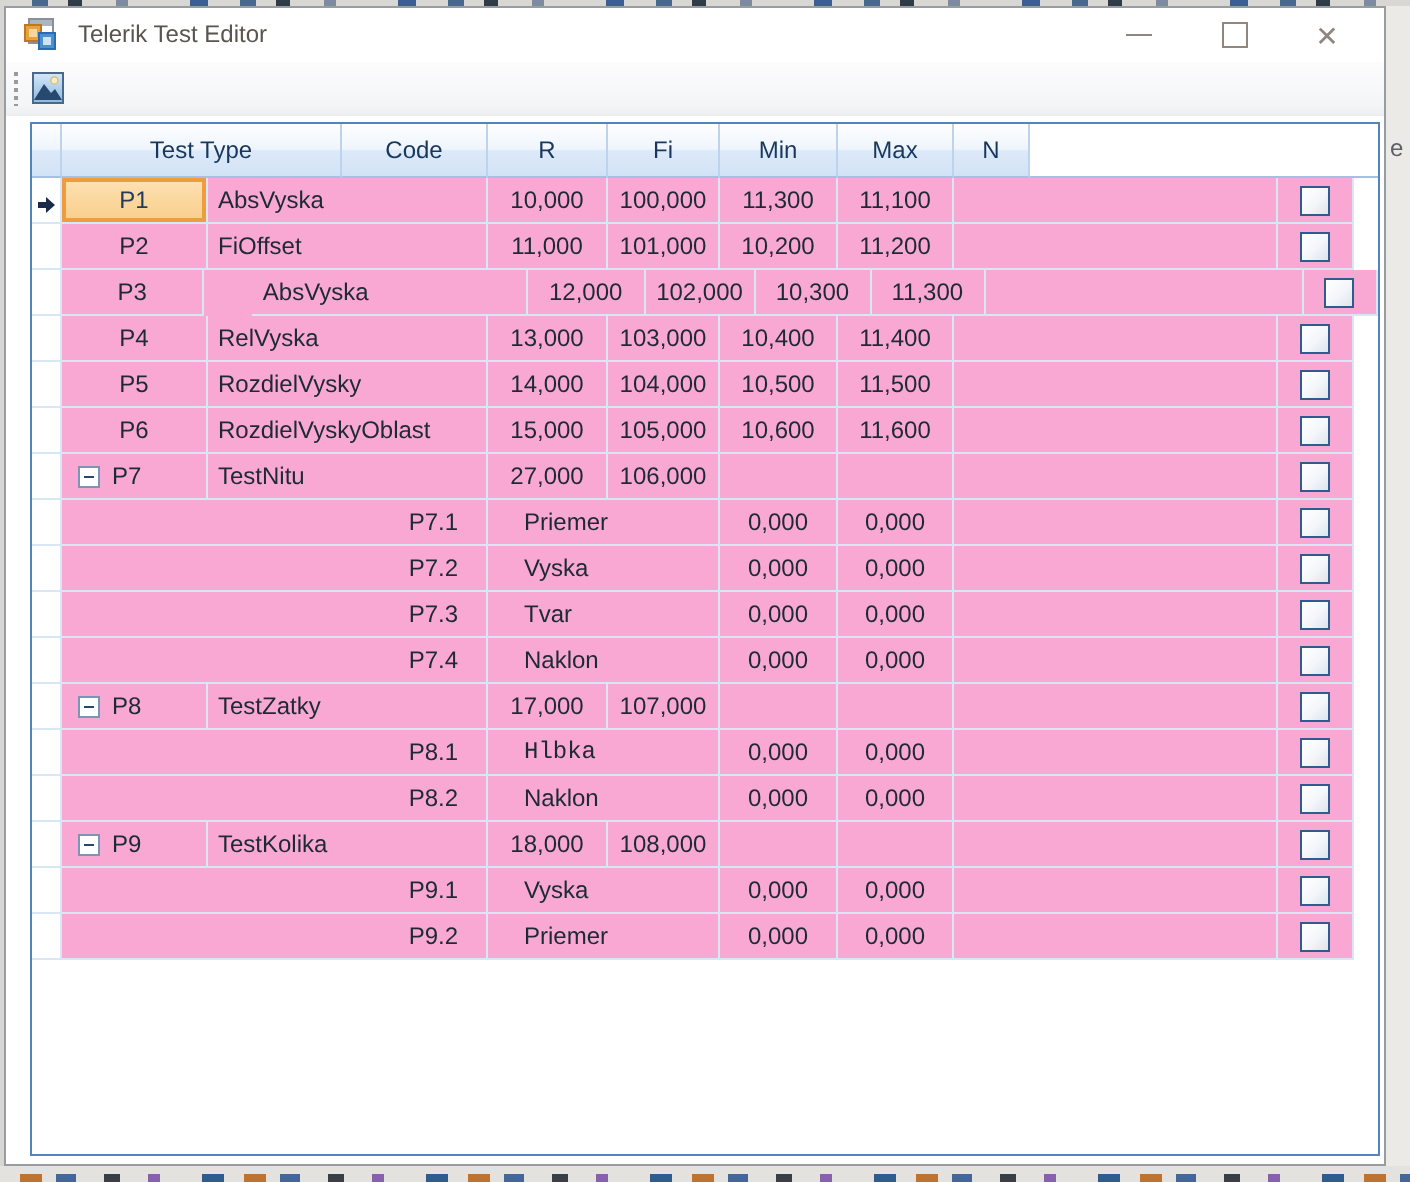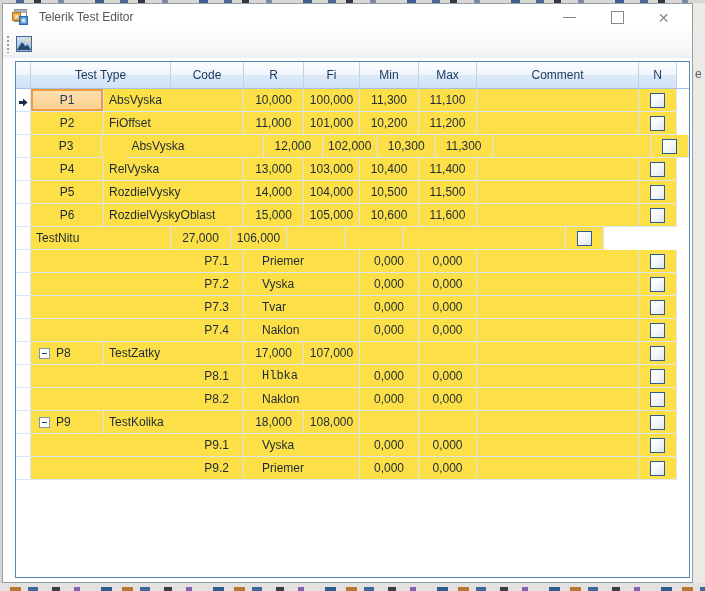--- a/index.html
+++ b/index.html
@@ -37,21 +37,21 @@
   .tool-btn{position:absolute;left:10px;top:3px;width:22px;height:22px;border:none;background:transparent;padding:2px;cursor:default;}
 
   
   .grid{position:absolute;left:12px;top:57px;width:675px;height:517px;background:#fff;
     border:1px solid #5583bc;box-sizing:border-box;overflow:hidden;}
   .ghead{display:flex;height:27px;}
   .hcell{box-sizing:border-box;height:27px;display:flex;align-items:center;justify-content:center;
     font-size:12px;color:#17375e;border-right:1px solid #bdd2ec;border-bottom:1px solid #a6c0e2;
     background:linear-gradient(180deg,#fdfeff 0%,#eff5fc 48%,#dce9f8 52%,#d2e2f6 100%);}
   .hfill{flex:1;background:#fff;border-bottom:1px solid #a6c0e2;box-sizing:border-box;}
-  .grow{display:flex;height:23px;background:#fde047;}
+  .grow{display:flex;height:23px;background:#f9a8d4;}
   .c{box-sizing:border-box;height:23px;display:flex;align-items:center;justify-content:center;
     font-size:12px;color:#1d2936;border-right:1px solid #d9e6f5;border-bottom:1px solid #d9e6f5;
     white-space:nowrap;overflow:hidden;}
   .c.left{justify-content:flex-start;padding-left:5px;}
   .c.childtype{justify-content:flex-start;padding-left:18px;}
   .c.childcode{justify-content:flex-end;padding-right:14px;}
   .c.fill{flex:1;border-right:none;border-bottom:none;background:#fff;}
   .c.rowhdr{background:#fff;position:relative;}
   .cell-selected{background:linear-gradient(180deg,#fce3b5 0%,#fbd69c 55%,#f9ce8c 100%);
     box-shadow:inset 0 0 0 2px #ee9c3d;color:#233b5e;}
@@ -124,21 +124,20 @@
 
     <div class="grid">
       <div class="ghead" id="grid-head">
           <div class="hcell" style="width: 15px;"></div>
           <div class="hcell" style="width: 140px;">Test Type</div>
           <div class="hcell" style="width: 73px;">Code</div>
           <div class="hcell" style="width: 60px;">R</div>
           <div class="hcell" style="width: 56px;">Fi</div>
           <div class="hcell" style="width: 59px;">Min</div>
           <div class="hcell" style="width: 58px;">Max</div>
-          <div class="hcell" style="width: 162px;">Comment</div>
           <div class="hcell" style="width: 38px;">N</div>
           <div class="hfill"></div>
         </div>
       <div id="grid-body">
           <div class="grow">
             <div class="c rowhdr" style="width: 15px;">
               <span class="arrow-ind"><svg width="9" height="9" viewBox="0 0 9 9">
                   <path d="M0 3h4V0.5L8.5 4.5 4 8.5V6H0z" fill="#1b2a4a"></path>
                 </svg></span>
             </div>
@@ -219,20 +218,28 @@
             <div class="c" style="width: 59px;">10,600</div>
             <div class="c" style="width: 58px;">11,600</div>
             <div class="c left" style="width: 162px;"></div>
             <div class="c" style="width: 38px;">
               <span class="checkbox"></span>
             </div>
             <div class="c fill"></div>
           </div>
           <div class="grow">
             <div class="c rowhdr" style="width: 15px;"></div>
+            <div class="c" style="width: 73px;">
+              <span class="codewrap">
+                <span class="expander">
+                  <span class="minus"></span>
+                </span>
+                <span class="lbl">P7</span>
+              </span>
+            </div>
             <div class="c left" style="width: 140px;">TestNitu</div>
             <div class="c" style="width: 60px;">27,000</div>
             <div class="c" style="width: 56px;">106,000</div>
             <div class="c" style="width: 59px;"></div>
             <div class="c" style="width: 58px;"></div>
             <div class="c left" style="width: 162px;"></div>
             <div class="c" style="width: 38px;">
               <span class="checkbox"></span>
             </div>
             <div class="c fill"></div>

